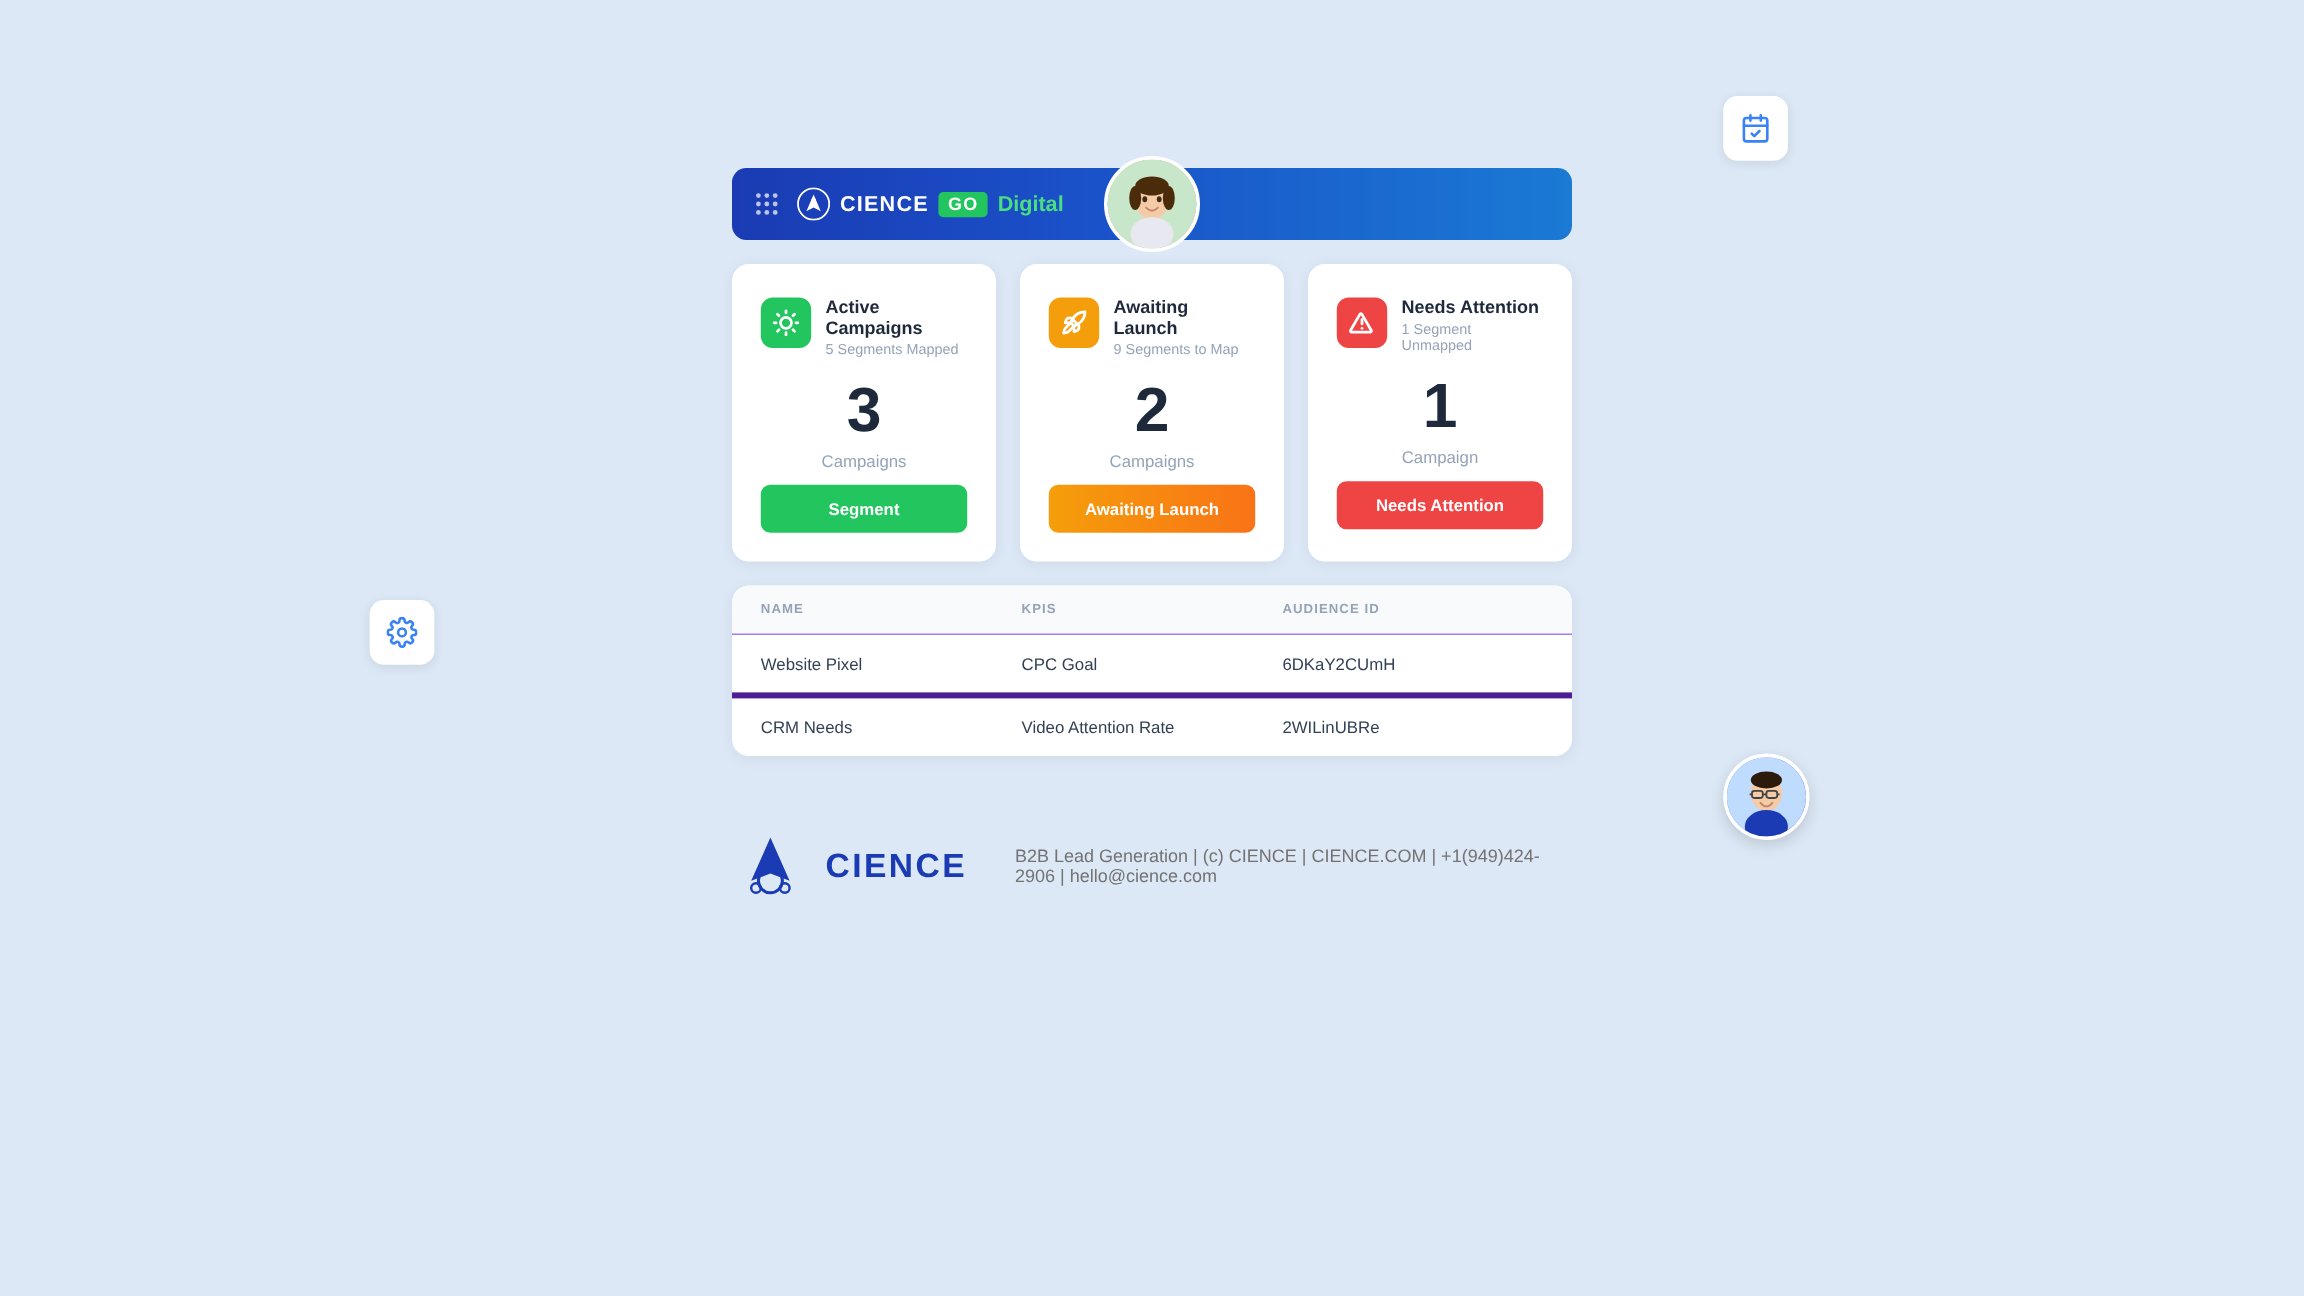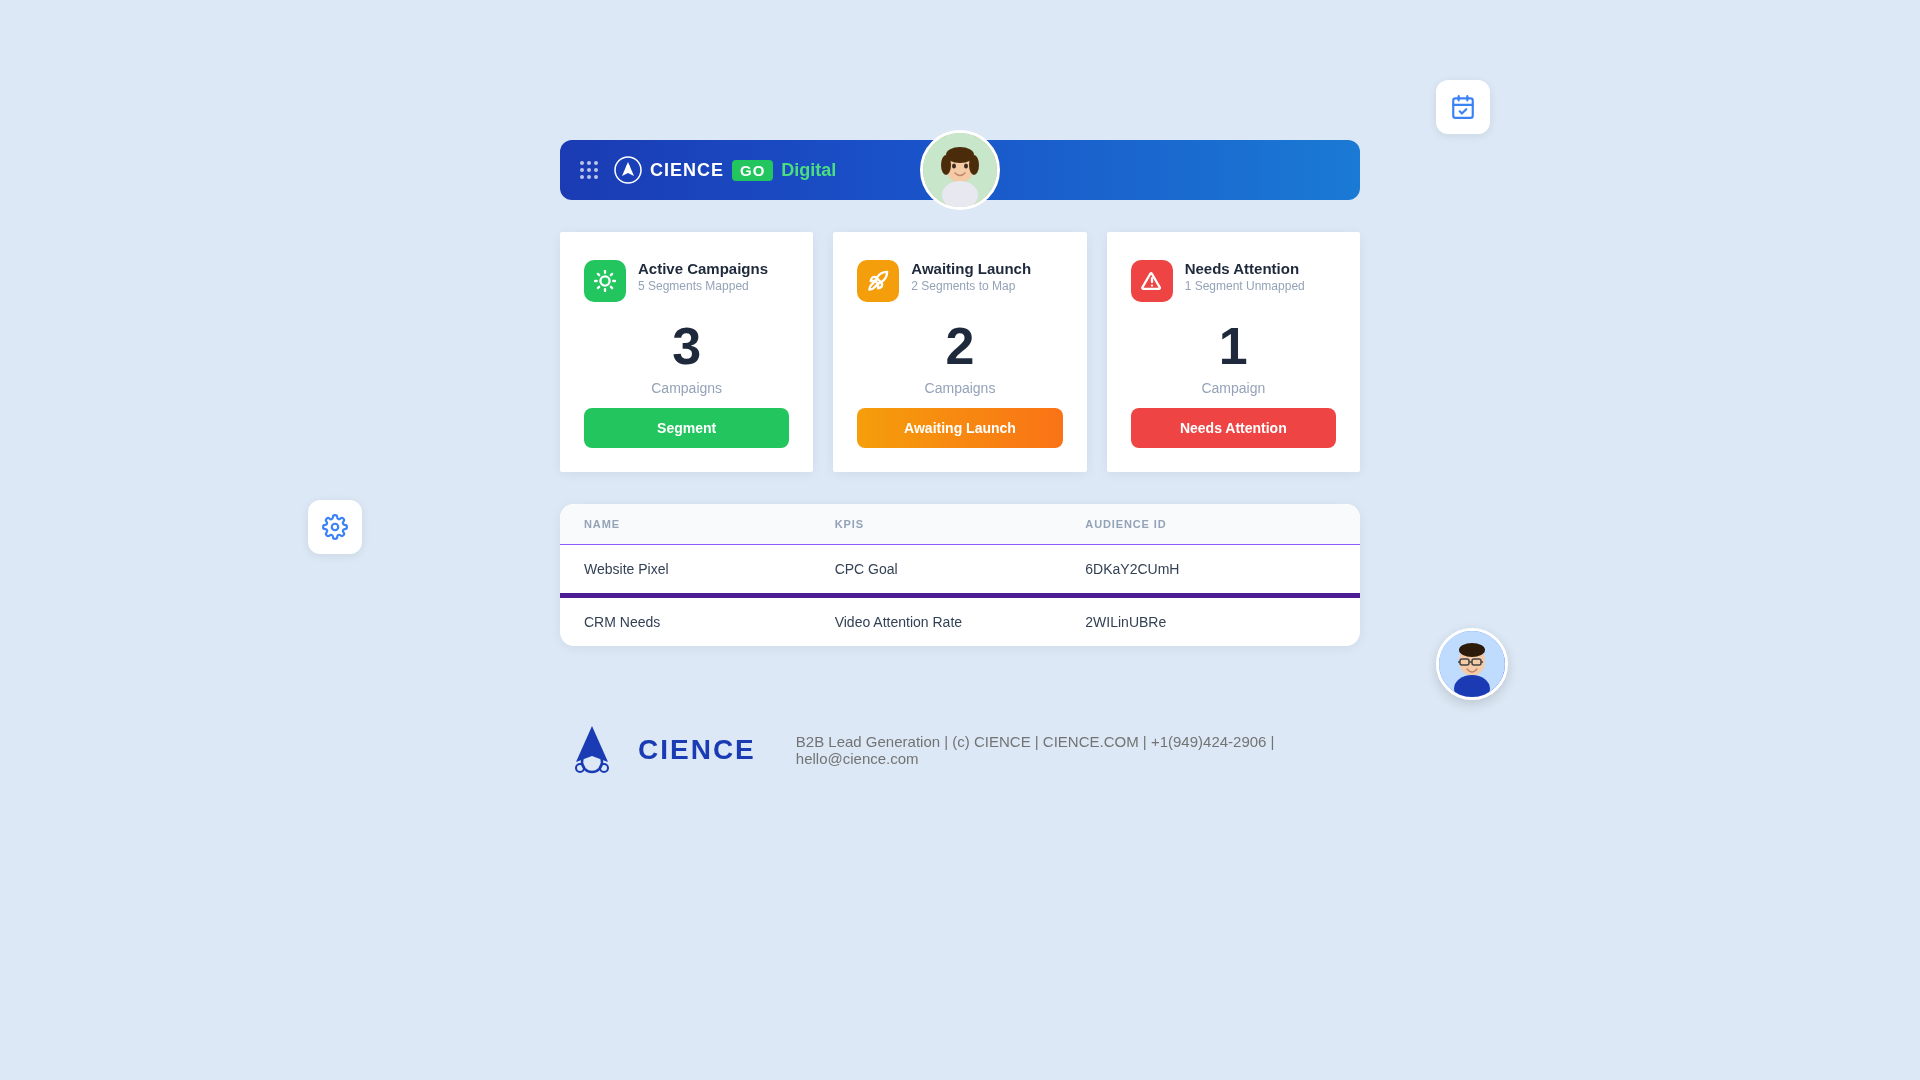--- a/index.html
+++ b/index.html
@@ -79,26 +79,25 @@
       width: 100%;
       height: 100%;
       display: flex;
       align-items: center;
       justify-content: center;
       font-size: 36px;
     }
 
     
     .main-content {
-      width: 800px;
+      width: 700px;
       margin-top: 140px;
       display: flex;
       flex-direction: column;
       align-items: flex-start;
-      gap: 12px;
     }
 
     
     .header-bar {
       width: 100%;
       background: linear-gradient(90deg, #1a3bb3 0%, #1a50c8 40%, #1a7ad4 100%);
       border-radius: 12px;
       height: 60px;
       display: flex;
       align-items: center;
@@ -153,21 +152,21 @@
     .cards-row {
       display: flex;
       gap: 20px;
       margin-top: 20px;
       width: 100%;
     }
 
     .campaign-card {
       flex: 1;
       background: #fff;
-      border-radius: 2px;
+      border-radius: 14px;
       padding: 28px 24px 24px;
       box-shadow: 0 2px 12px rgba(0,0,0,0.06);
       display: flex;
       flex-direction: column;
       align-items: center;
       gap: 8px;
     }
 
     .card-header {
       display: flex;
@@ -424,21 +423,21 @@
           <div class="card-icon orange">
             <svg width="22" height="22" viewBox="0 0 24 24" fill="none" stroke="white" stroke-width="2.5" stroke-linecap="round" stroke-linejoin="round">
               <path d="M4.5 16.5c-1.5 1.26-2 5-2 5s3.74-.5 5-2l7-7-3-3z"></path>
               <path d="m12 15-3-3a22 22 0 0 1 2-3.95A12.88 12.88 0 0 1 22 2c0 2.72-.78 7.5-6 11a22.35 22.35 0 0 1-4 2z"></path>
               <path d="M9 12H4s.55-3.03 2-4c1.62-1.08 5 0 5 0"></path>
               <path d="M12 15v5s3.03-.55 4-2c1.08-1.62 0-5 0-5"></path>
             </svg>
           </div>
           <div class="card-title-block">
             <span class="card-title">Awaiting Launch</span>
-            <span class="card-subtitle">2 Segments to Map</span>
+            <span class="card-subtitle">9 Segments to Map</span>
           </div>
         </div>
         <div class="card-number">2</div>
         <div class="card-label">Campaigns</div>
         <button class="card-btn orange">Awaiting Launch</button>
       </div>
 
       <div class="campaign-card">
         <div class="card-header">
           <div class="card-icon red">

